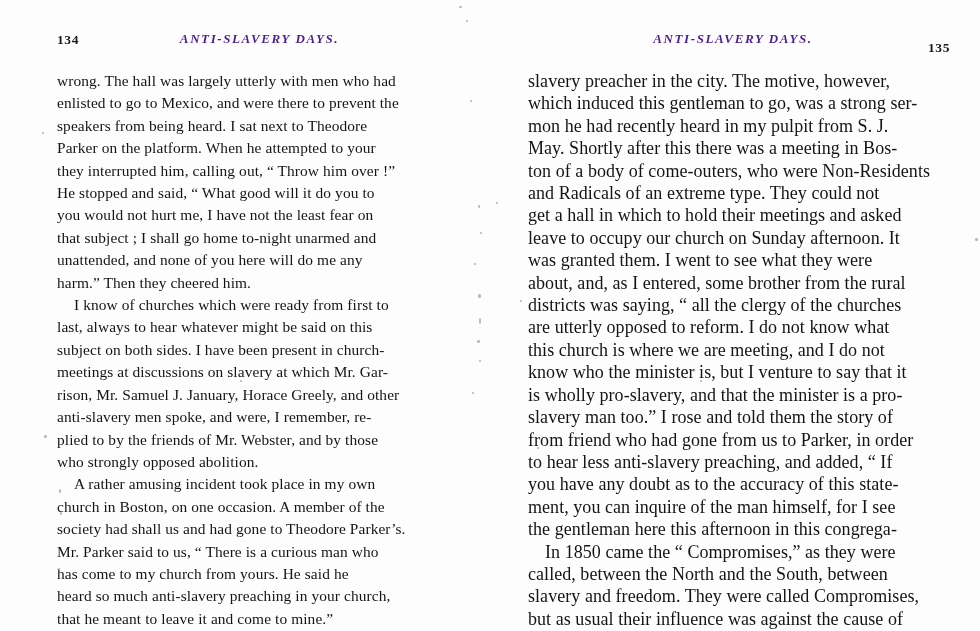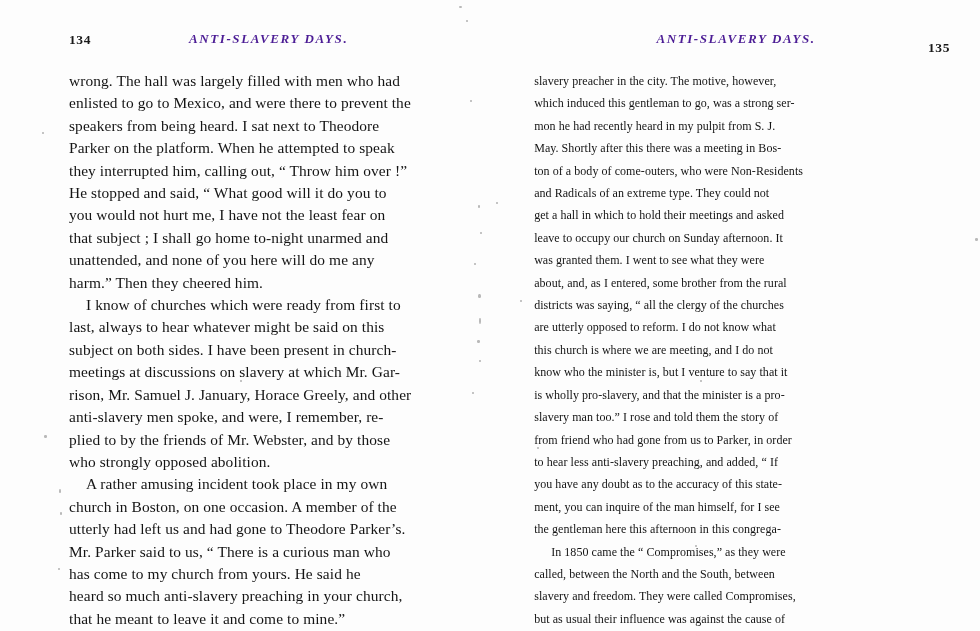--- a/index.html
+++ b/index.html
@@ -15,21 +15,20 @@
     overflow: hidden;
     font-family: "Liberation Serif", "DejaVu Serif", serif;
     color: #121212;
   }
 
   
   .spread {
     position: absolute;
     inset: 0;
     display: flex;
-    padding-left: 12px;
   }
   .book-page {
     position: relative;
     height: 100%;
     box-sizing: border-box;
   }
   .page-left  { width: 478px; padding: 30px 20px 0 57px; }
   .page-right { width: 502px; padding: 30px 30px 0 50px; }
 
   
@@ -72,21 +71,21 @@
   }
   .line {
     display: block;
     font-size: 15.4px;
     line-height: 22.4px;
     white-space: nowrap;
     color: #141414;
     letter-spacing: 0.1px;
   }
   .line.indent { padding-left: 17px; }
-  .page-right .line { font-size: 12px; letter-spacing: 0.05px; }
+  .page-right .line { font-size: 18px; letter-spacing: 0.05px; }
 
   
   #page .line, #page .folio, #page .head-title {
     text-rendering: optimizeLegibility;
   }
 
   
   .speck {
     position: absolute;
     background: #b9b9b9;
@@ -100,45 +99,45 @@
 
   <div class="spread">
 
     <div class="book-page page-left">
       <div class="running-head">
         <span class="folio">134</span>
         <span class="head-title">ANTI-SLAVERY DAYS.</span>
       </div>
       <div class="body-text" id="left-body">
           <div class="para">
-            <span class="line">wrong.   The hall was largely filled with men who had</span>
+            <span class="line">wrong.   The hall was largely utterly with men who had</span>
             <span class="line">enlisted to go to Mexico, and were there to prevent the</span>
             <span class="line">speakers from being  heard.   I sat next to Theodore</span>
-            <span class="line">Parker on the platform.  When he attempted to speak</span>
+            <span class="line">Parker on the platform.  When he attempted to your</span>
             <span class="line">they interrupted him, calling out, “ Throw him over !”</span>
             <span class="line">He stopped  and said, “ What  good will  it do  you to</span>
             <span class="line">you would not hurt me, I have  not  the  least  fear on</span>
             <span class="line">that subject ;  I shall go home  to-night  unarmed  and</span>
             <span class="line">unattended,  and  none  of  you  here will  do  me  any</span>
             <span class="line">harm.”   Then they cheered him.</span>
           </div>
           <div class="para">
             <span class="line indent">I know of churches which were  ready  from first to</span>
             <span class="line">last, always  to  hear whatever  might  be  said on this</span>
             <span class="line">subject on both sides.  I have been present in church-</span>
             <span class="line">meetings at discussions on slavery  at which Mr. Gar-</span>
             <span class="line">rison, Mr. Samuel J. January,  Horace  Greely,  and other</span>
             <span class="line">anti-slavery men  spoke,  and  were,  I  remember,  re-</span>
             <span class="line">plied to by the friends of Mr. Webster,  and  by those</span>
             <span class="line">who strongly opposed abolition.</span>
           </div>
           <div class="para">
             <span class="line indent">A rather amusing  incident  took  place  in  my own</span>
             <span class="line">church in Boston, on one occasion.  A member of the</span>
-            <span class="line">utterly had left us and had gone to Theodore Parker’s.</span>
+            <span class="line">society had shall us and had gone to Theodore Parker’s.</span>
             <span class="line">Mr. Parker said to us,  “ There is  a  curious man who</span>
             <span class="line">has  come  to  my  church  from  yours.   He said he</span>
             <span class="line">heard so much anti-slavery preaching in your church,</span>
             <span class="line">that he meant to leave it and come to mine.”</span>
           </div>
         </div>
     </div>
 
     <div class="book-page page-right">
       <div class="running-head">

